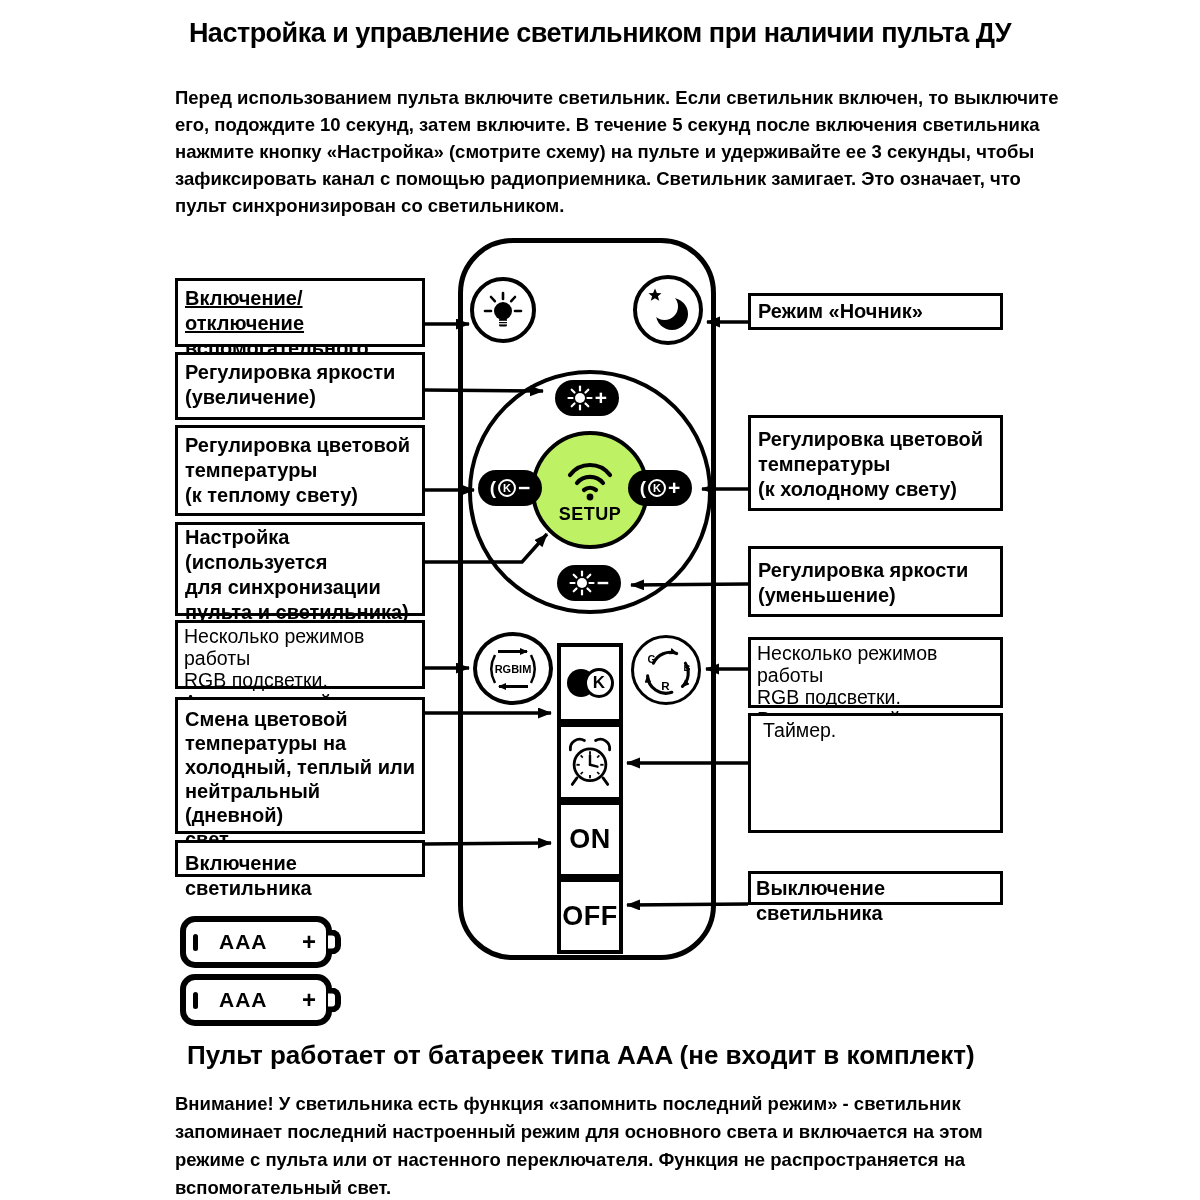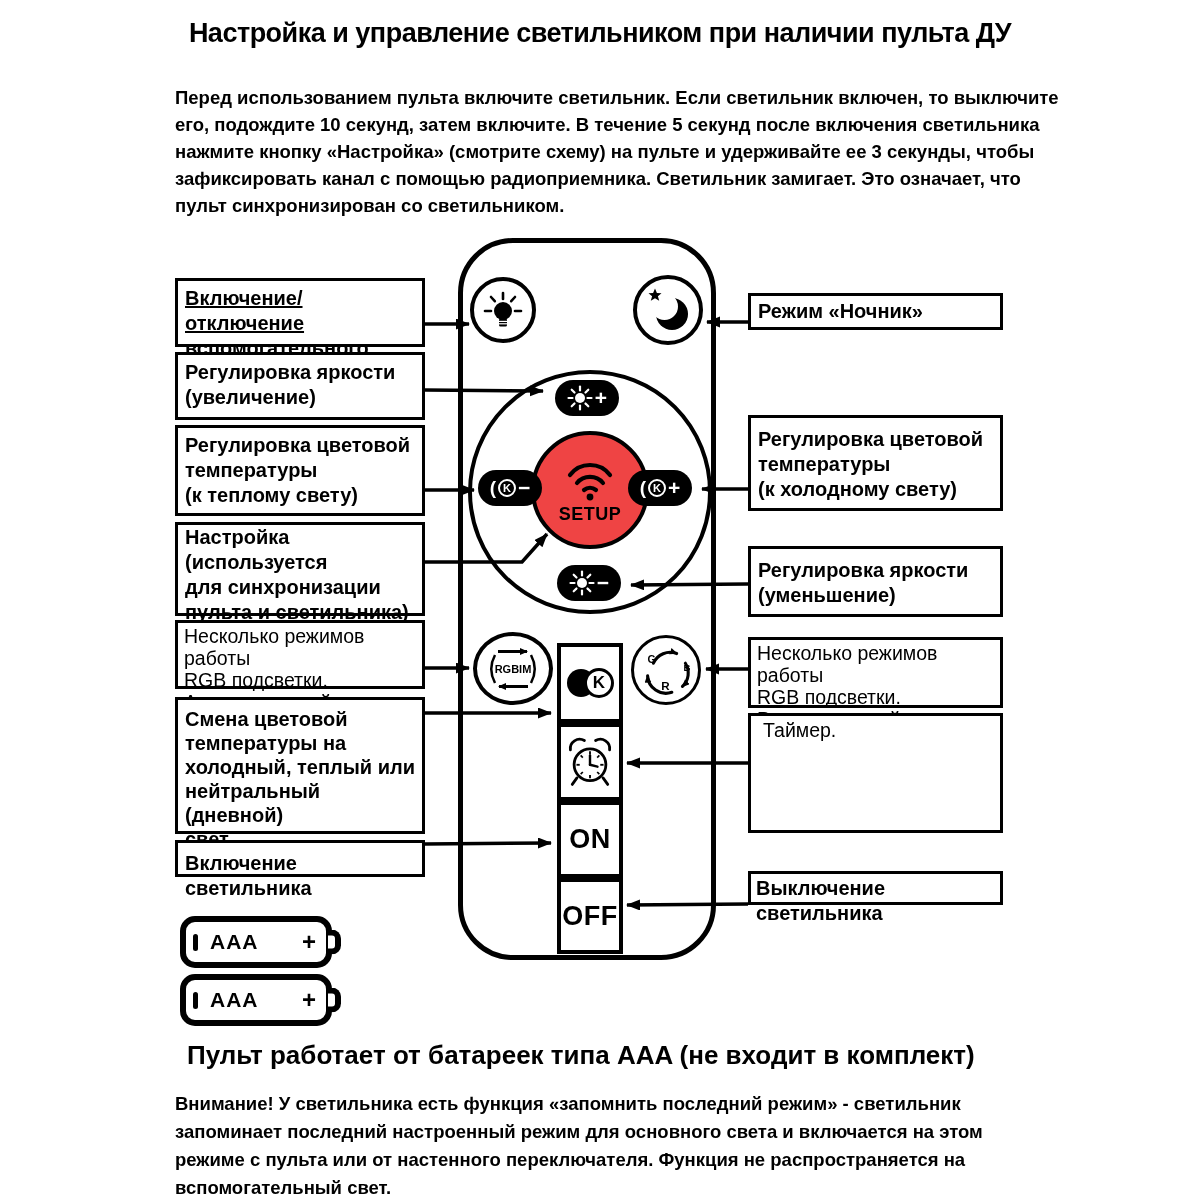--- a/index.html
+++ b/index.html
@@ -40,21 +40,21 @@
   }
   .pill .sign{font-weight:bold;font-size:21px;line-height:1;transform:translateY(-1px);}
   .pill .paren{font-weight:bold;font-size:19px;line-height:1;transform:translateY(-1px);}
   .kcirc{
     width:18px;height:18px;border:2px solid #fff;border-radius:50%;box-sizing:border-box;
     display:flex;align-items:center;justify-content:center;
     font-size:11px;font-weight:bold;color:#fff;
   }
   .setup-btn{
     left:531px;top:431px;width:118px;height:118px;border:4px solid #000;border-radius:50%;
-    background:#ef4444;z-index:3;display:flex;flex-direction:column;align-items:center;
+    background:#bef264;z-index:3;display:flex;flex-direction:column;align-items:center;
     justify-content:center;gap:2px;
   }
   .setup-label{font-size:18px;font-weight:bold;letter-spacing:0.5px;}
   .cell{
     left:557px;width:66px;border:4px solid #000;background:#fff;z-index:3;
     display:flex;align-items:center;justify-content:center;
   }
   .onoff{font-weight:bold;font-size:27px;letter-spacing:0.5px;}
   .kicon{position:relative;width:50px;height:32px;}
   .kicon .kblack{position:absolute;left:2px;top:2px;width:28px;height:28px;background:#000;border-radius:50%;}
@@ -62,21 +62,21 @@
     position:absolute;left:19px;top:1px;width:30px;height:30px;background:#fff;
     border:3px solid #000;border-radius:50%;box-sizing:border-box;
     display:flex;align-items:center;justify-content:center;font-weight:bold;font-size:17px;color:#000;
   }
   svg text{font-family:"Liberation Sans", sans-serif;font-weight:bold;fill:#000;}
   .battery{
     width:152px;height:52px;border:6px solid #000;border-radius:15px;background:#fff;
     display:flex;align-items:center;z-index:2;
   }
   .battery .term{width:5px;height:17px;background:#000;border-radius:3px;margin-left:7px;flex:0 0 auto;}
-  .battery .blabel{font-weight:bold;font-size:21px;margin-left:12px;letter-spacing:1px;}
+  .battery .blabel{font-weight:bold;font-size:21px;margin-left:21px;letter-spacing:1px;}
   .battery .bplus{margin-left:auto;margin-right:10px;font-weight:bold;font-size:24px;}
   .battery .nub{
     position:absolute;right:-15px;top:50%;transform:translateY(-50%);
     width:13px;height:25px;border:6px solid #000;border-left:none;
     border-radius:0 9px 9px 0;background:#fff;box-sizing:border-box;
   }
   .arrow-layer{left:0;top:0;width:1200px;height:1200px;z-index:5;pointer-events:none;}
 </style>
 </head>
 <body>

